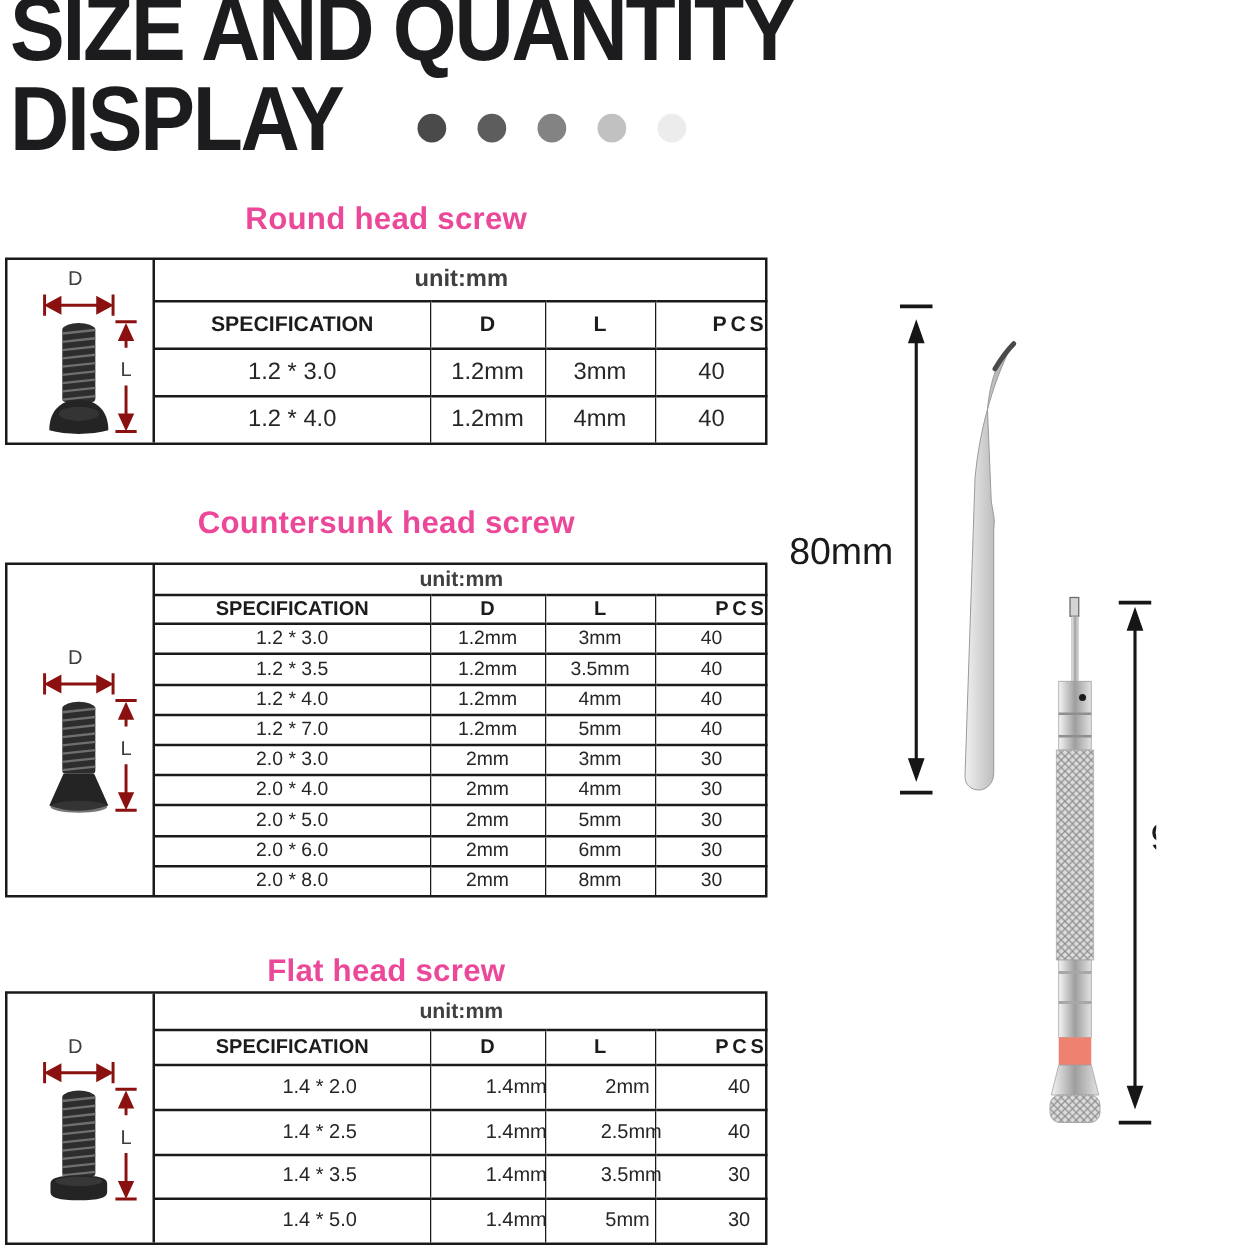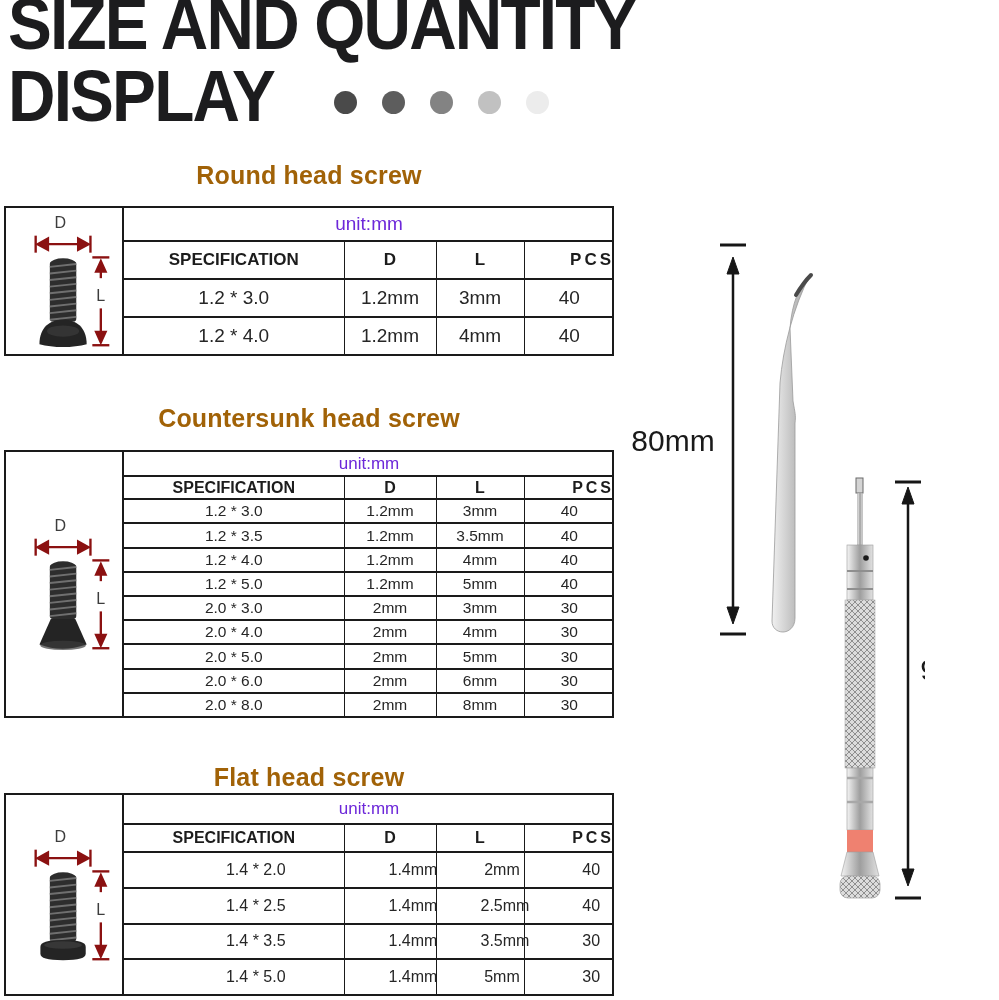--- a/index.html
+++ b/index.html
@@ -12,40 +12,40 @@
     position:absolute; left:8px; top:-12px;
     font-weight:bold; font-size:73px; line-height:72px; letter-spacing:-2px;
     color:#1c1c1e; transform:scaleX(0.90); transform-origin:left top; white-space:nowrap;
   }
   .dots { position:absolute; left:334px; top:91px; display:flex; gap:25px; }
   .dot { width:23px; height:23px; border-radius:50%; display:block; }
 
   
   .sec-title {
     position:absolute; left:4px; width:610px; text-align:center;
-    font-size:25px; font-weight:bold; color:#a16207; letter-spacing:0.2px;
+    font-size:25px; font-weight:bold; color:#ec4899; letter-spacing:0.2px;
   }
   
   .spec-table {
     position:absolute; left:4px; width:610px; box-sizing:border-box;
     border:2px solid #1a1a1a; display:flex; background:#fff;
   }
   .diagram-cell {
     flex:0 0 116px; width:116px; border-right:2px solid #1a1a1a;
     display:flex; align-items:center; justify-content:center;
   }
   .data-table { flex:1; border-collapse:collapse; table-layout:fixed; height:100%; width:100%; }
   .data-table th, .data-table td {
     border-left:1.5px solid #1a1a1a; border-top:2px solid #1a1a1a;
     text-align:center; vertical-align:middle; padding:0; color:#262626;
     font-family:"Liberation Sans", sans-serif;
   }
   .data-table th:first-child, .data-table td:first-child { border-left:none; }
   .data-table tbody.hdr tr:first-child > * { border-top:none; }
-  .unit-row th { font-weight:normal; color:#6d28d9; }
+  .unit-row th { font-weight:bold; color:#404040; }
   .head-row th { font-weight:bold; color:#1c1c1c; }
   th.pcs { letter-spacing:3px;text-align:right; }
 
   .t1 .unit-row th { height:32px; font-size:19px; }
   .t1 .head-row th { height:36px; font-size:17px; }
   .t1 td { height:36px; font-size:19px; }
 
   .t2 .unit-row th { height:21px; font-size:17px; }
   .t2 .head-row th { height:19px; font-size:16px; }
   .t2 td { height:20px; font-size:15.5px; }
@@ -219,21 +219,21 @@
             <td>3.5mm</td>
             <td>40</td>
           </tr>
           <tr>
             <td>1.2 * 4.0</td>
             <td>1.2mm</td>
             <td>4mm</td>
             <td>40</td>
           </tr>
           <tr>
-            <td>1.2 * 5.0</td>
+            <td>1.2 * 7.0</td>
             <td>1.2mm</td>
             <td>5mm</td>
             <td>40</td>
           </tr>
           <tr>
             <td>2.0 * 3.0</td>
             <td>2mm</td>
             <td>3mm</td>
             <td>30</td>
           </tr>

